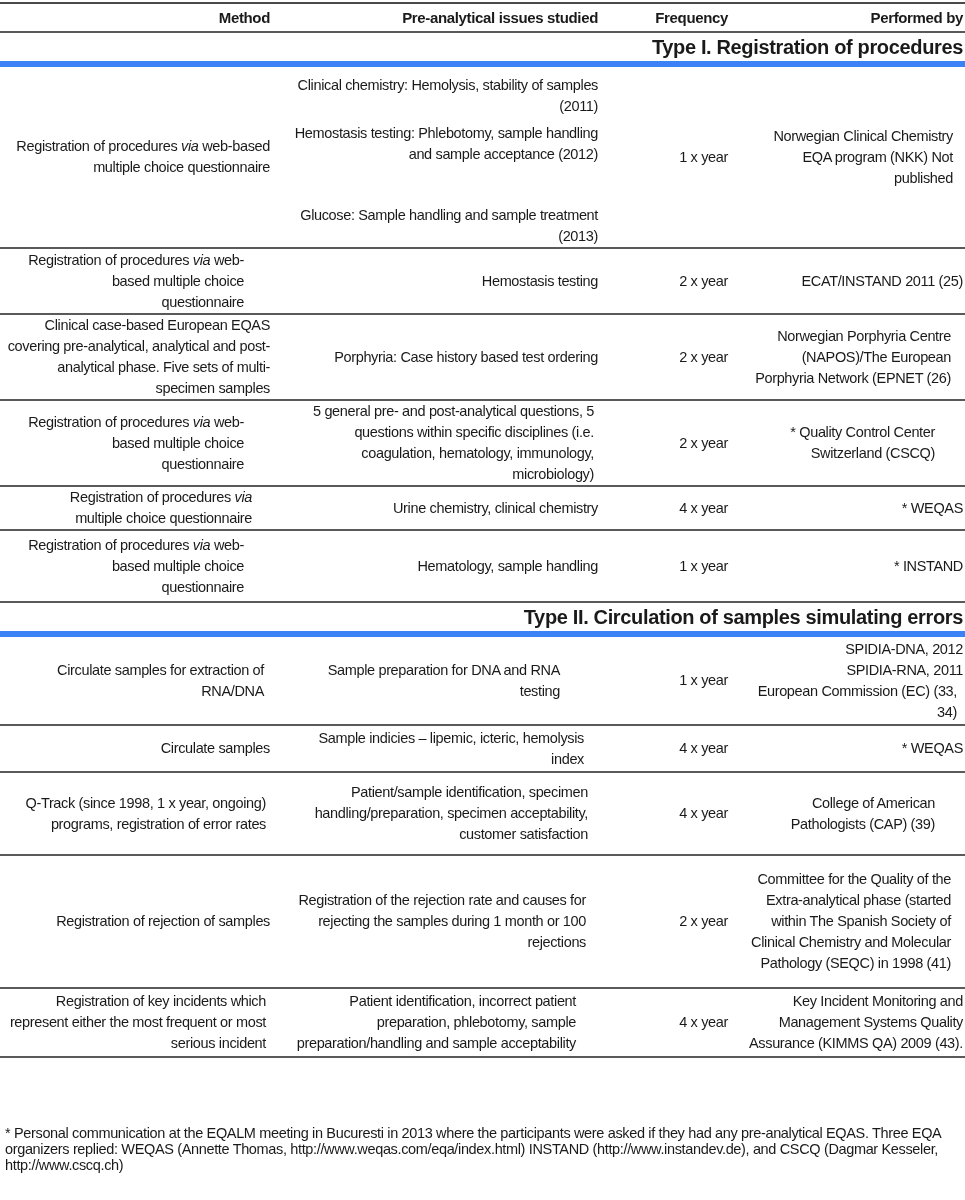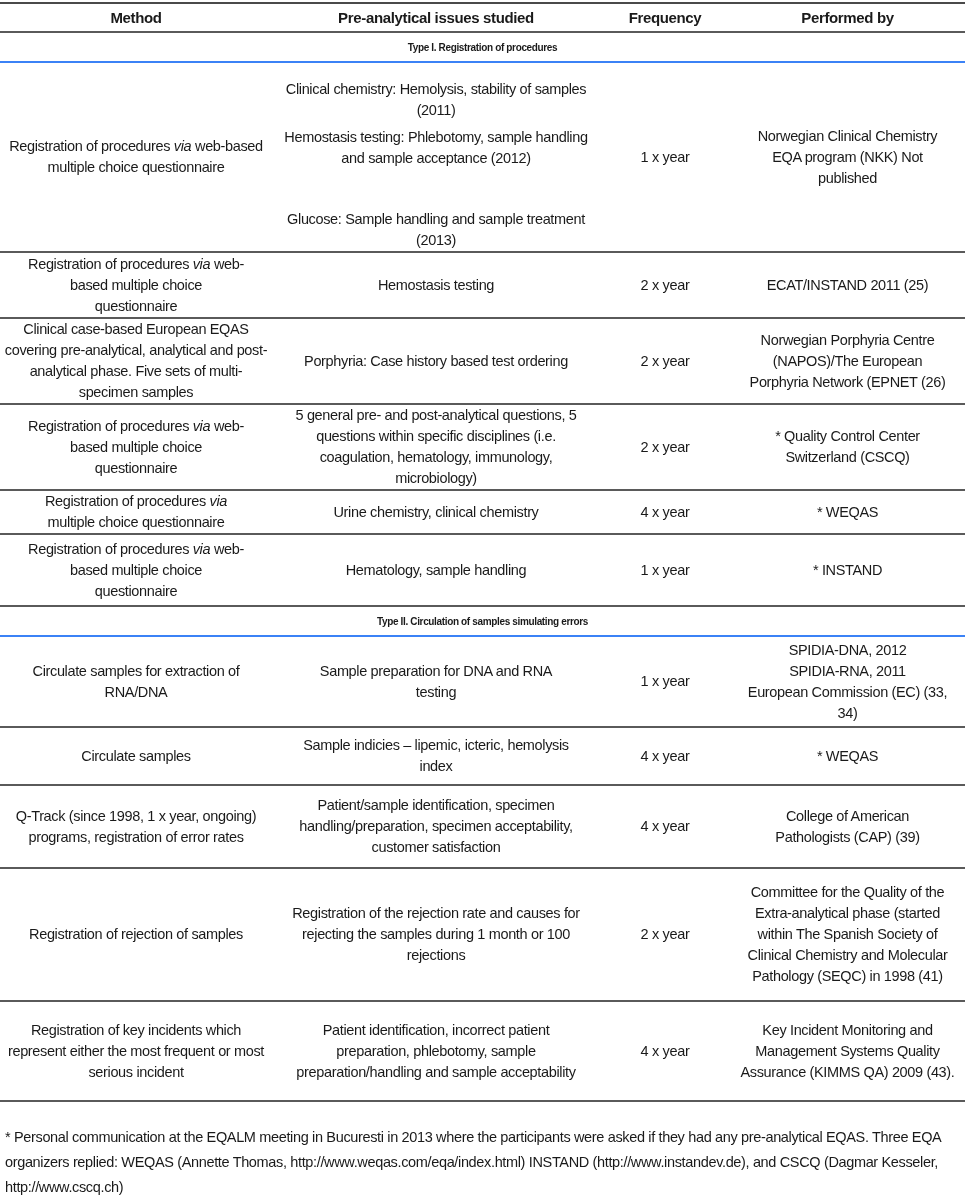--- a/index.html
+++ b/index.html
@@ -14,43 +14,43 @@
       position: absolute; left: 0; top: 2px;
       width: 965px;
       border-collapse: collapse;
       table-layout: fixed;
     }
     table.main col.c1 { width: 272px; }
     table.main col.c2 { width: 328px; }
     table.main col.c3 { width: 130px; }
     table.main col.c4 { width: 235px; }
     table.main td, table.main th {
-      text-align: center; vertical-align: middle;
+      text-align: right; vertical-align: middle;
       padding: 0 2px;
       line-height: 21px;
     }
     table.main thead th {
       font-weight: bold; height: 27px;
       border-top: 2px solid #4a4a4a;
       border-bottom: 2px solid #5a5a5a;
       font-size: 15px;
     }
     tr.section td {
       font-weight: bold; height: 28px;
-      border-bottom: 2px solid #3b82f6;
-      font-size: 10px;
+      border-bottom: 6px solid #3b82f6;
+      font-size: 20px;
     }
     tr.row td { border-bottom: 2px solid #5a5a5a; }
     tr.row.last td { border-bottom: 2px solid #5a5a5a; }
     .issue-block { margin: 6px 0; }
-    .issue-block:first-child { margin-top: 16px; }
+    .issue-block:first-child { margin-top: 8px; }
     .issue-block:last-child { margin-bottom: 0; margin-top: 40px; }
     .footnote {
       position: absolute; left: 5px; top: 1125px; width: 955px;
-      font-size: 14.5px; line-height: 25px;
+      font-size: 14.5px; line-height: 16px;
       letter-spacing: -0.35px;
     }
     em { font-style: italic; }
   </style>
 </head>
 <body>
 
 <table class="main">
   <colgroup>
       <col class="c1">
@@ -118,40 +118,40 @@
     <tr class="row" style="height:91px">
       <td style="padding:0 8px">Circulate samples for extraction of RNA/DNA</td>
       <td style="padding:0 40px">Sample preparation for DNA and RNA testing</td>
       <td>1 x year</td>
       <td>
         <div>SPIDIA-DNA, 2012</div>
         <div>SPIDIA-RNA, 2011</div>
         <div style="padding:0 6px">European Commission (EC) (33, 34)</div>
       </td>
     </tr>
-    <tr class="row" style="height:58px">
+    <tr class="row" style="height:47px">
       <td>Circulate samples</td>
       <td style="padding:0 16px">Sample indicies – lipemic, icteric, hemolysis index</td>
       <td>4 x year</td>
       <td>* WEQAS</td>
     </tr>
 
     <tr class="row" style="height:64px">
       <td style="padding:0 6px">Q-Track (since 1998, 1 x year, ongoing) programs, registration of error rates</td>
       <td style="padding:9px 12px">Patient/sample identification, specimen handling/preparation, specimen acceptability, customer satisfaction</td>
       <td>4 x year</td>
       <td style="padding:0 30px">College of American Pathologists (CAP) (39)</td>
     </tr>
     <tr class="row" style="height:133px">
       <td>Registration of rejection of samples</td>
       <td style="padding:0 14px">Registration of the rejection rate and causes for rejecting the samples during 1 month or 100 rejections</td>
       <td>2 x year</td>
       <td style="padding:0 14px">Committee for the Quality of the Extra-analytical phase (started within The Spanish Society of Clinical Chemistry and Molecular Pathology (SEQC) in 1998 (41)</td>
     </tr>
-    <tr class="row last" style="height:100px">
+    <tr class="row last" style="height:69px">
       <td style="padding:0 6px">Registration of key incidents which represent either the most frequent or most serious incident</td>
       <td style="padding:0 24px">Patient identification, incorrect patient preparation, phlebotomy, sample preparation/handling and sample acceptability</td>
       <td>4 x year</td>
       <td>Key Incident Monitoring and Management Systems Quality Assurance (KIMMS QA) 2009 (43).</td>
     </tr>
   </tbody>
 </table>
 
 <div class="footnote">* Personal communication at the EQALM meeting in Bucuresti in 2013 where the participants were asked if they had any pre-analytical EQAS. Three EQA organizers replied: WEQAS (Annette Thomas, http://www.weqas.com/eqa/index.html) INSTAND (http://www.instandev.de), and CSCQ (Dagmar Kesseler, http://www.cscq.ch)</div>
 

